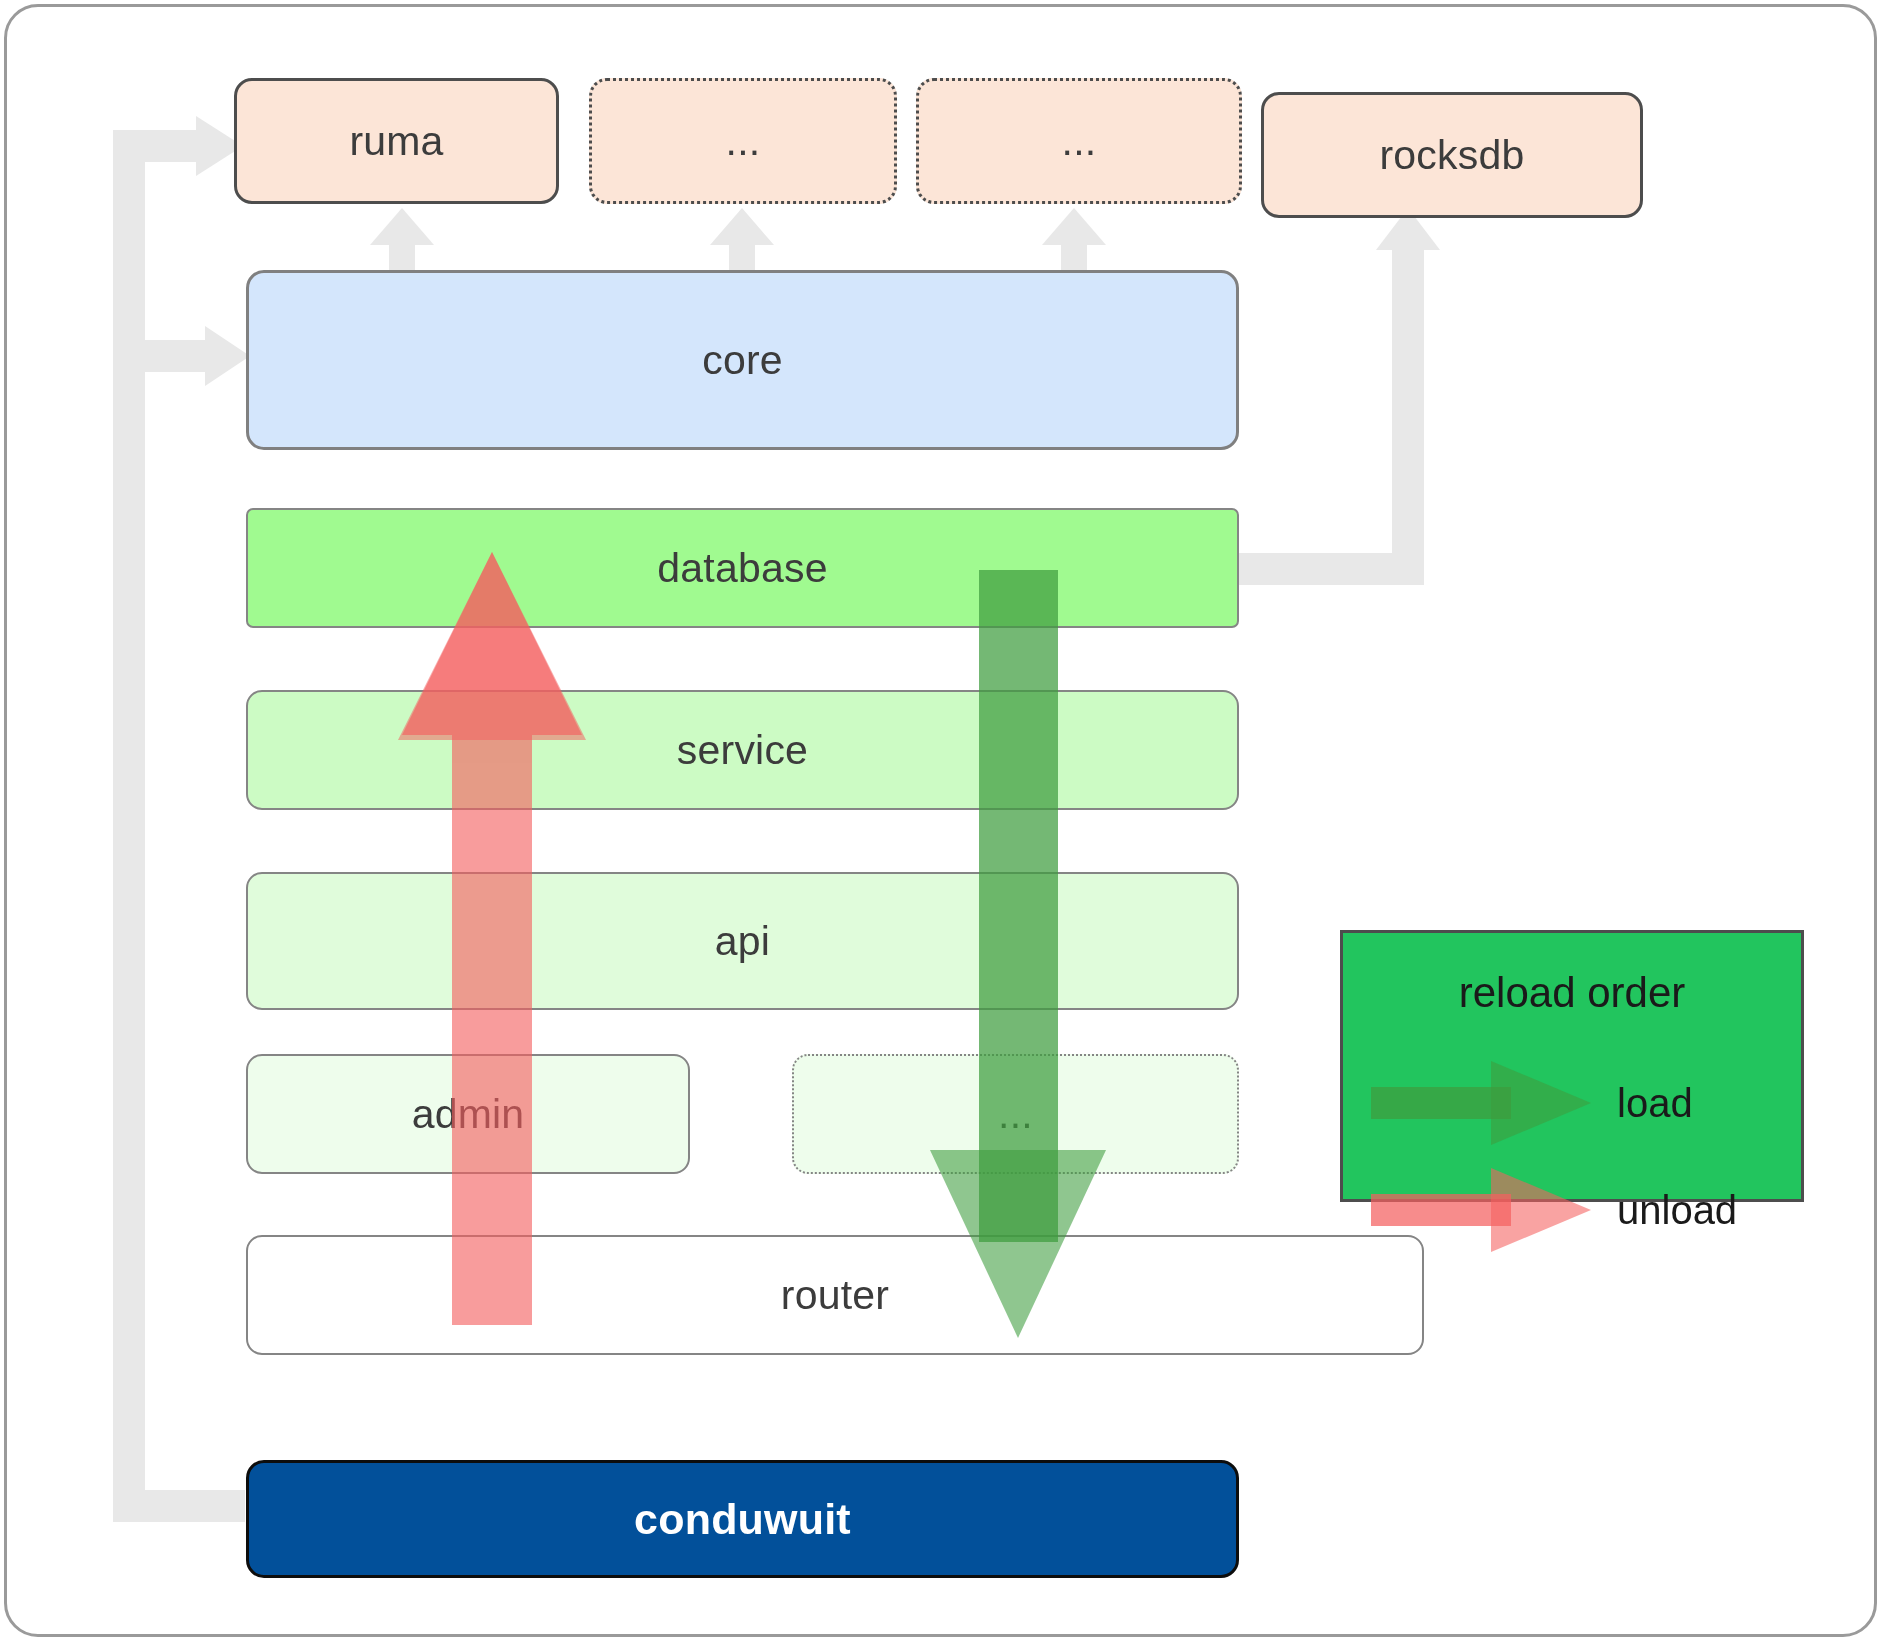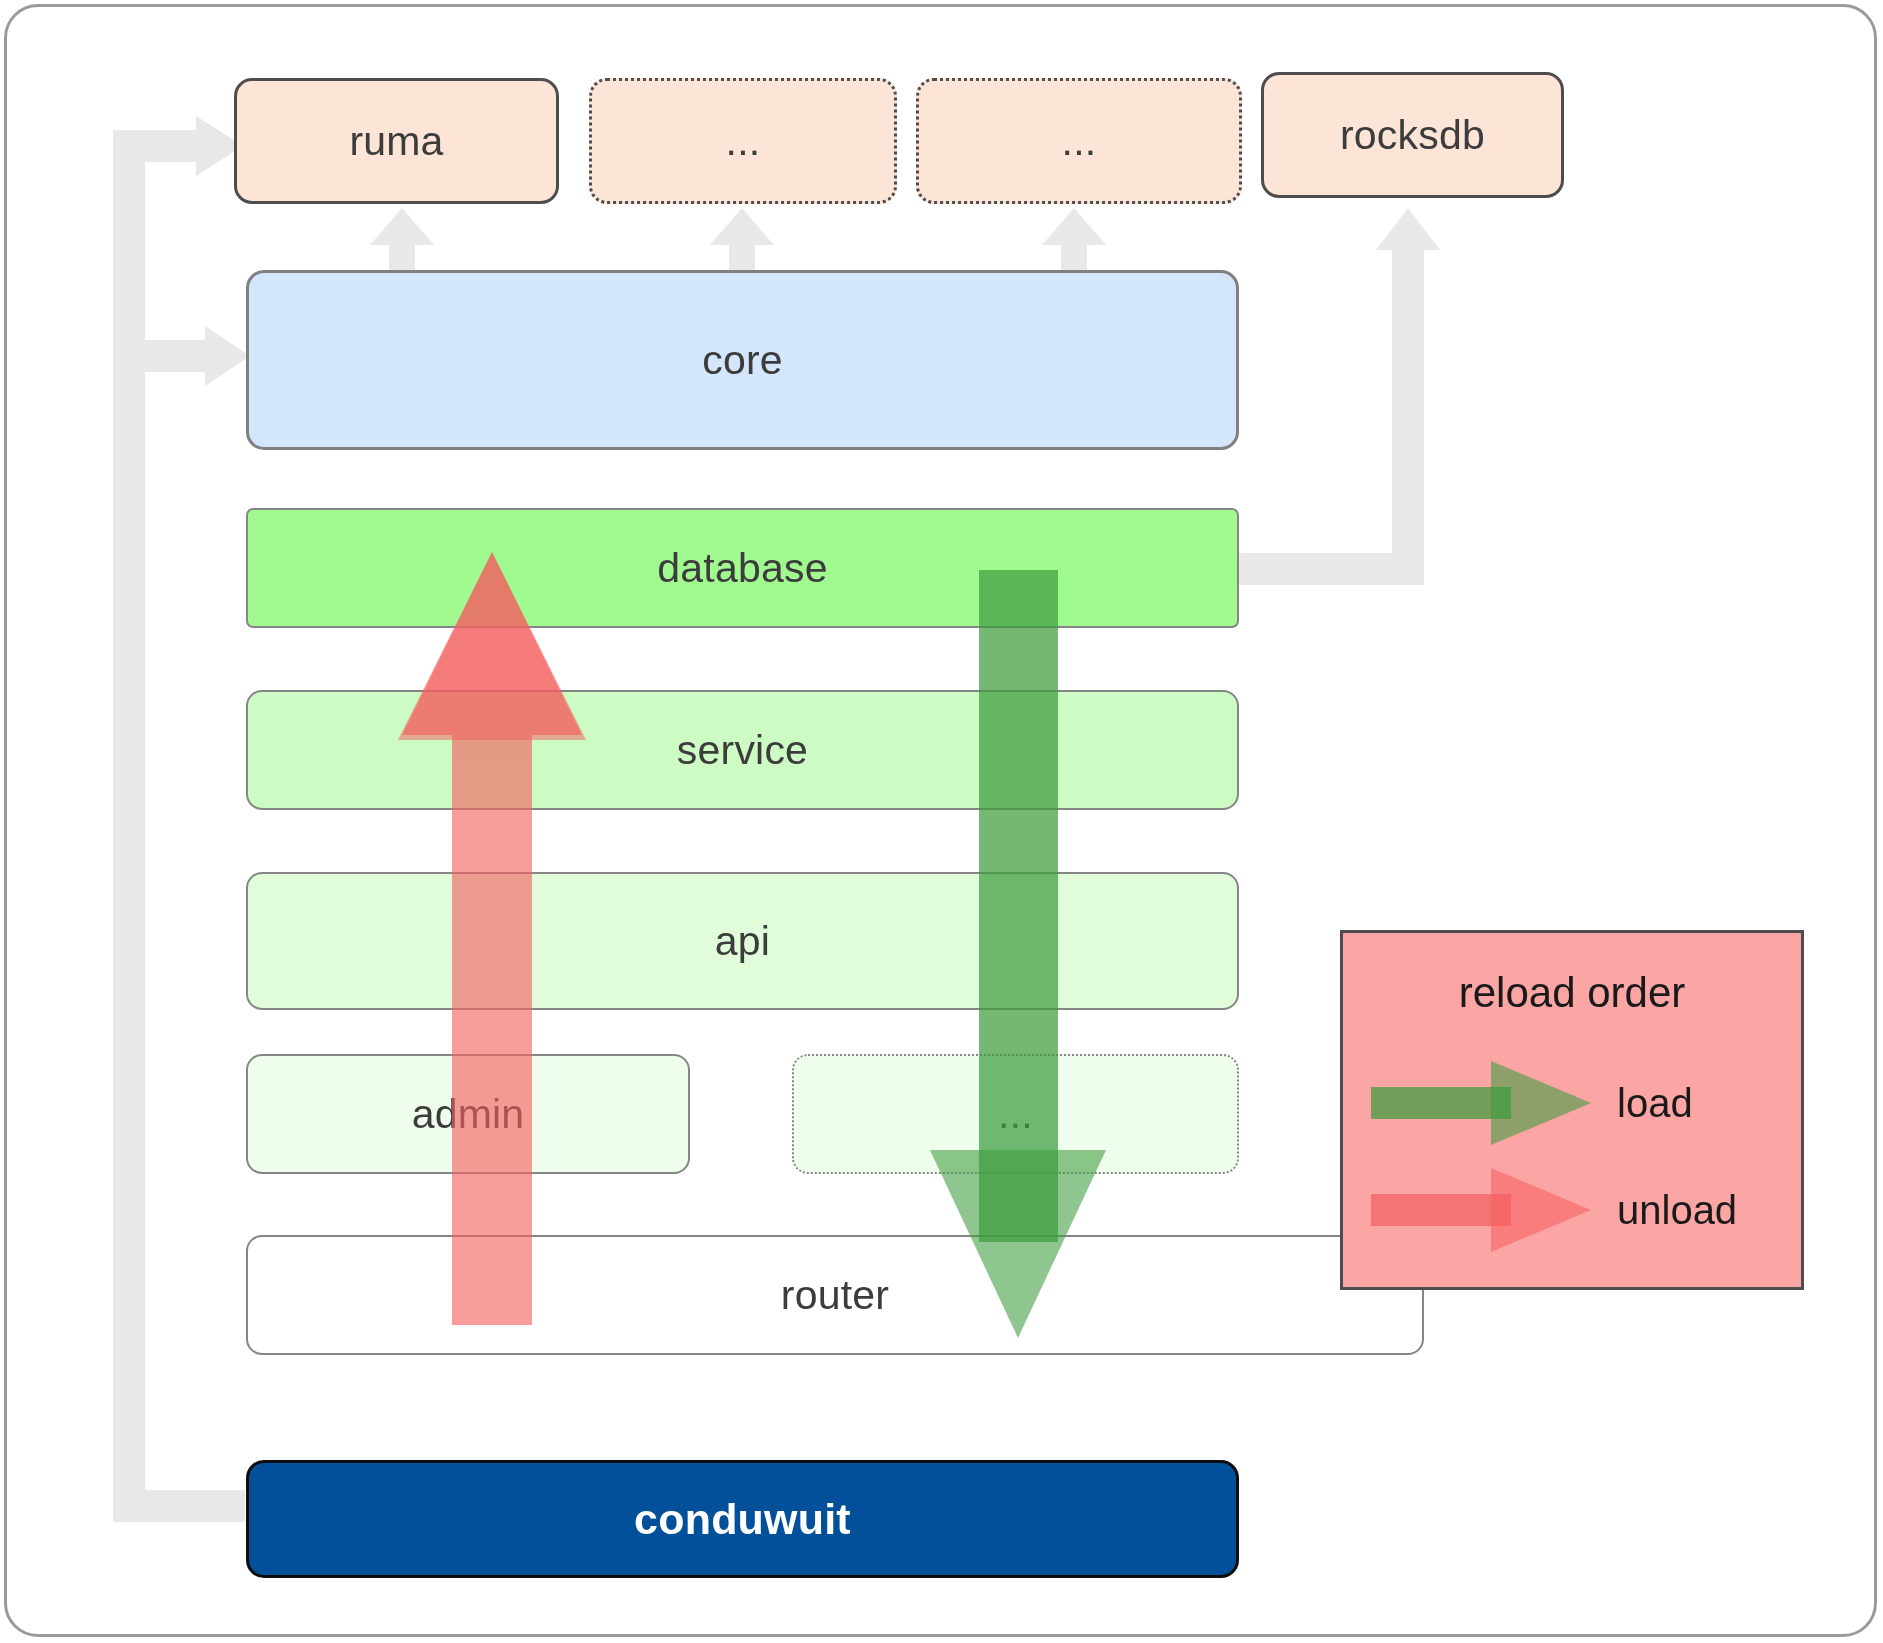--- a/index.html
+++ b/index.html
@@ -97,22 +97,22 @@
     z-index: 9;
     pointer-events: none;
   }
 
   
   #legend {
     position: absolute;
     left: 1340px;
     top: 930px;
     width: 464px;
-    height: 360px;
-    background: #fca5a5;
+    height: 272px;
+    background: #22c55e;
     border: 3px solid #4d4d4d;
     box-sizing: border-box;
     z-index: 6;
   }
   #legend .title {
     position: absolute;
     left: 0; right: 0;
     top: 36px;
     text-align: center;
     font-size: 42px;
@@ -175,21 +175,21 @@
   </div>
 
   <div class="node ext dotted" style="left:589px; top:78px; width:308px; height:126px;">
     <span class="lbl">...</span>
   </div>
 
   <div class="node ext dotted" style="left:916px; top:78px; width:326px; height:126px;">
     <span class="lbl">...</span>
   </div>
 
-  <div class="node ext" style="left:1261px; top:72px; width:303px; height:126px;text-align:center;">
+  <div class="node ext" style="left:1261px; top:92px; width:382px; height:126px;text-align:center;">
     <span class="lbl">rocksdb</span>
   </div>
 
   <div class="node core-box" style="left:246px; top:270px; width:993px; height:180px;">
     <span class="lbl">core</span>
   </div>
 
   <div class="node layer l-database" style="left:246px; top:508px; width:993px; height:120px;">
     <span class="lbl">database</span>
   </div>

